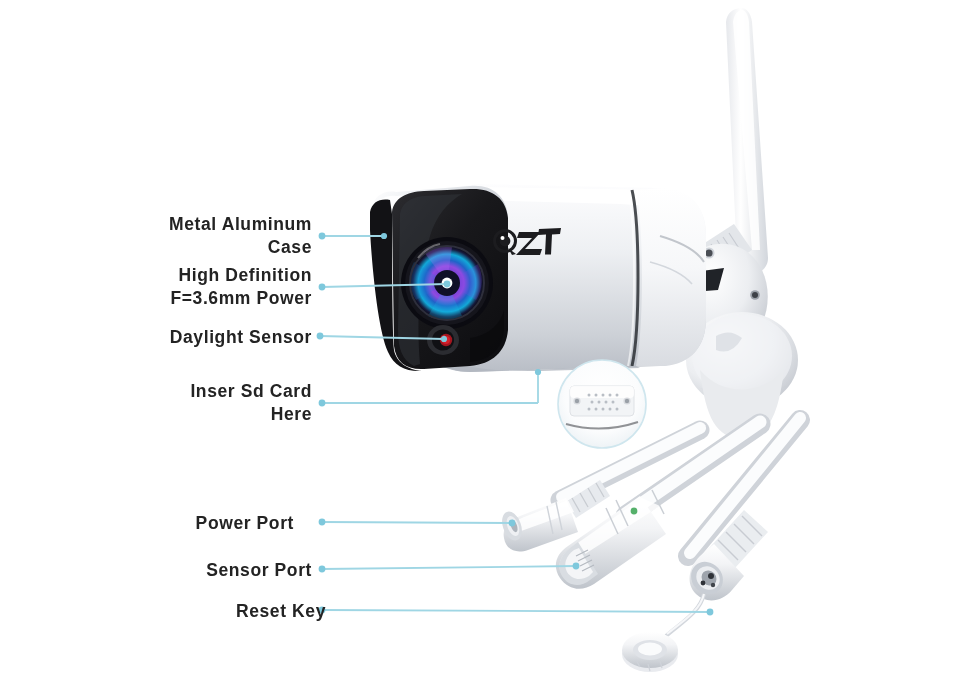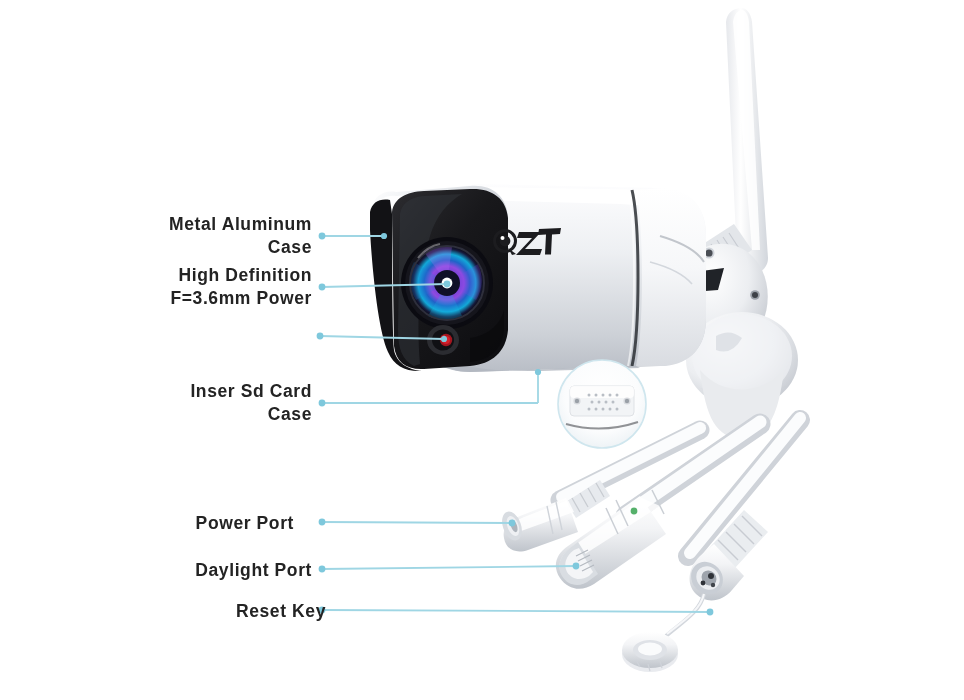--- a/index.html
+++ b/index.html
@@ -370,23 +370,24 @@
       <circle cx="710" cy="612" r="3.4"></circle>
     </g>
   </svg>
 
   <div class="label" style="left:110px;top:213px;width:202px;">Metal Aluminum
 Case</div>
 
   <div class="label" style="left:110px;top:264px;width:202px;">High Definition
 F=3.6mm Power</div>
 
+  <div class="label" style="left:110px;top:326px;width:202px;">Daylight Sensor</div>
 
   <div class="label" style="left:110px;top:380px;width:202px;">Inser Sd Card
-Case</div>
+Here</div>
 
   <div class="label" style="left:92px;top:512px;width:202px;">Power Port</div>
 
-  <div class="label" style="left:110px;top:559px;width:202px;">Daylight Port</div>
+  <div class="label" style="left:110px;top:559px;width:202px;">Sensor Port</div>
 
   <div class="label" style="left:124px;top:600px;width:202px;">Reset Key</div>
 
 </div>
 
 </body></html>

